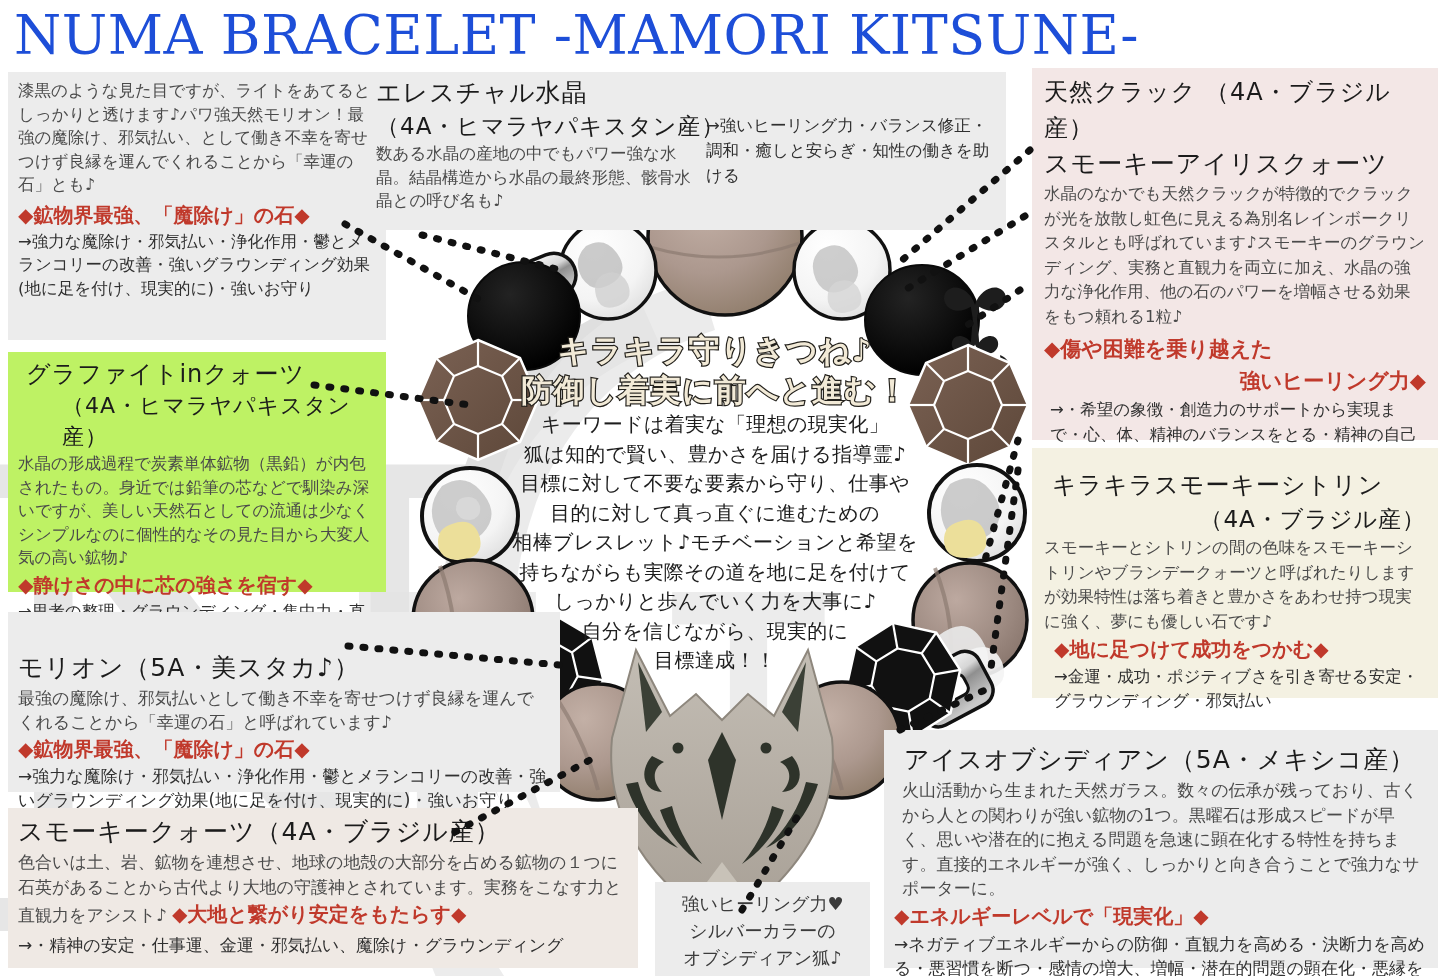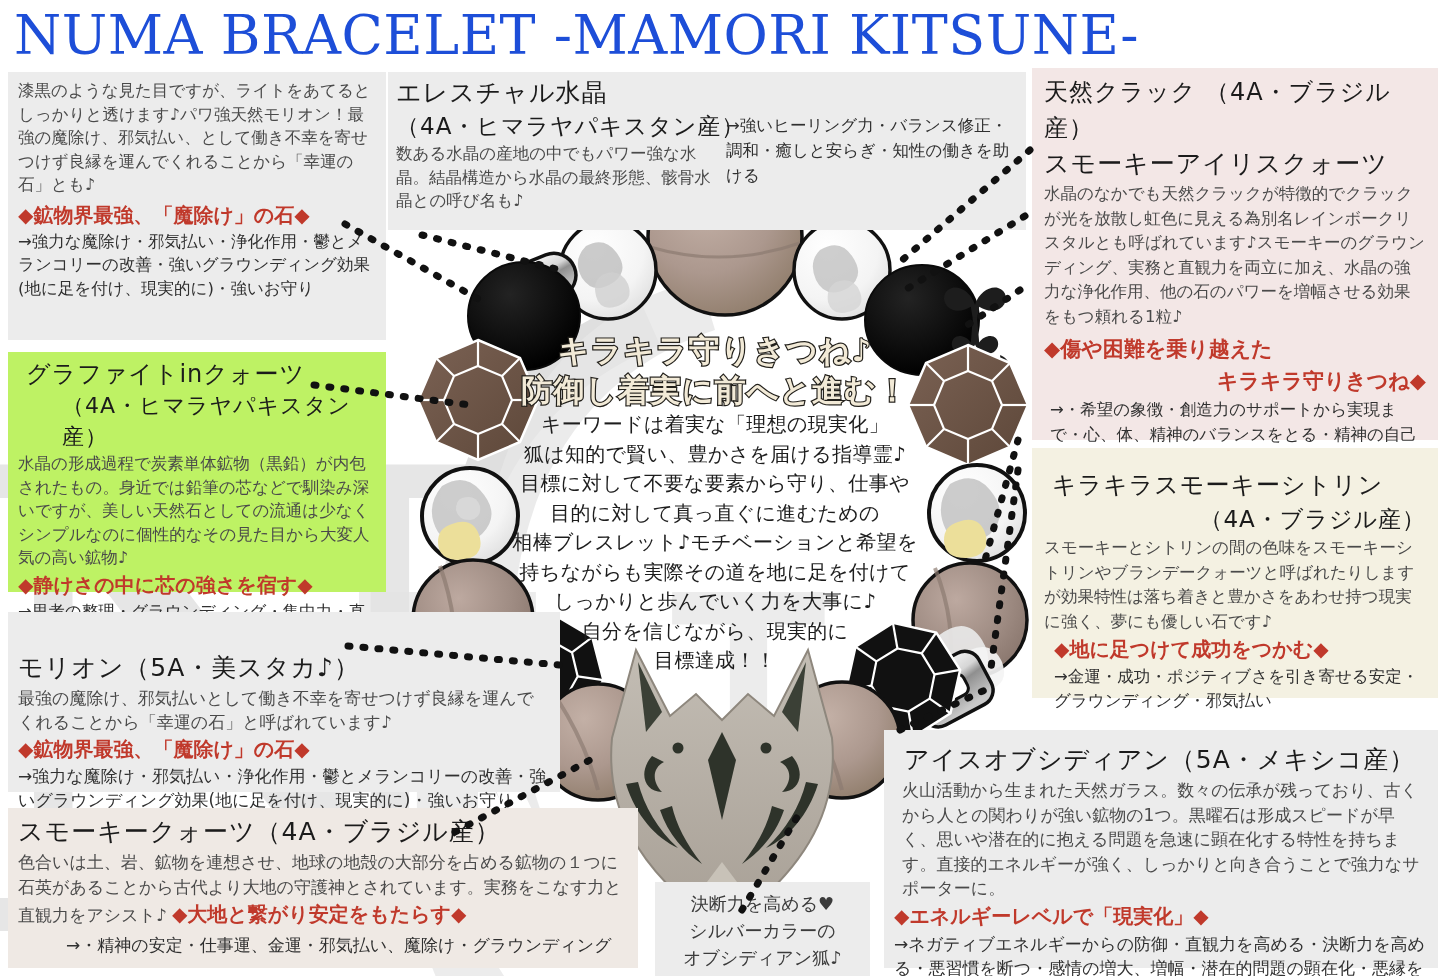--- a/index.html
+++ b/index.html
@@ -298,42 +298,42 @@
     <div class="redhead" style="font-size:20px;line-height:30px;">◆鉱物界最強、「魔除け」の石◆</div>
     <div class="arrow" style="font-size:17px;line-height:24px;">→強力な魔除け・邪気払い・浄化作用・鬱とメランコリーの改善・強いグラウンディング効果(地に足を付け、現実的に)・強いお守り</div>
   </div>
 
   <div class="panel p-warm" style="left:8px;top:808px;width:630px;height:160px;padding:6px 10px 8px;">
     <div class="hdr" style="font-size:25px;line-height:36px;">スモーキークォーツ（4A・ブラジル産）</div>
     <div>
       <span class="body-txt" style="font-size:17px;line-height:24.5px;">色合いは土、岩、鉱物を連想させ、地球の地殻の大部分を占める鉱物の１つに石英があることから古代より大地の守護神とされています。実務をこなす力と直観力をアシスト♪</span>
       <span class="redhead" style="font-size:20px;line-height:30px;">◆大地と繋がり安定をもたらす◆</span>
     </div>
-    <div class="arrow" style="font-size:17px;line-height:26px;margin-top:3px;margin-left:48px;">→・精神の安定・仕事運、金運・邪気払い、魔除け・グラウンディング</div>
-  </div>
-
-  <div class="panel p-gray" style="left:388px;top:72px;width:638px;height:158px;padding:4px 8px;">
+    <div class="arrow" style="font-size:17px;line-height:26px;margin-top:3px;">→・精神の安定・仕事運、金運・邪気払い、魔除け・グラウンディング</div>
+  </div>
+
+  <div class="panel p-gray" style="left:368px;top:72px;width:638px;height:158px;padding:4px 8px;">
     <div style="display:flex;align-items:flex-start;">
       <div class="hdr" style="font-size:25px;line-height:34px;white-space:nowrap;">エレスチャル水晶</div>
     </div>
     <div style="display:flex;align-items:flex-start;">
       <div style="width:330px;">
         <div class="hdr" style="font-size:23px;line-height:32px;white-space:nowrap;">（4A・ヒマラヤパキスタン産）</div>
         <div class="body-txt" style="font-size:16.5px;line-height:23.5px;">数ある水晶の産地の中でもパワー強な水晶。結晶構造から水晶の最終形態、骸骨水晶との呼び名も♪</div>
       </div>
       <div class="arrow" style="width:300px;font-size:16.5px;line-height:25px;padding-top:3px;">→強いヒーリング力・バランス修正・調和・癒しと安らぎ・知性の働きを助ける</div>
     </div>
   </div>
 
   <div class="panel p-pink" style="left:1032px;top:68px;width:406px;height:372px;padding:6px 12px 8px;">
     <div class="hdr" style="font-size:24px;line-height:36px;">天然クラック （4A・ブラジル産）</div>
     <div class="hdr" style="font-size:25px;line-height:36px;">スモーキーアイリスクォーツ</div>
     <div class="body-txt" style="font-size:16.5px;line-height:24.5px;">水晶のなかでも天然クラックが特徴的でクラックが光を放散し虹色に見える為別名レインボークリスタルとも呼ばれています♪スモーキーのグラウンディング、実務と直観力を両立に加え、水晶の強力な浄化作用、他の石のパワーを増幅させる効果をもつ頼れる1粒♪</div>
     <div class="redhead" style="font-size:21px;line-height:32px;margin-top:4px;">◆傷や困難を乗り越えた</div>
-    <div class="redhead" style="font-size:21px;line-height:32px;text-align:right;">キラキラ守りきつね◆</div>
+    <div class="redhead" style="font-size:21px;line-height:32px;text-align:right;">強いヒーリング力◆</div>
     <div class="arrow" style="font-size:16.5px;line-height:25px;padding-left:6px;">→・希望の象徴・創造力のサポートから実現まで・心、体、精神のバランスをとる・精神の自己成長　＋α</div>
   </div>
 
   <div class="panel p-cream" style="left:1032px;top:448px;width:406px;height:250px;padding:20px 12px 8px;">
     <div class="hdr" style="font-size:24px;line-height:35px;padding-left:8px;">キラキラスモーキーシトリン</div>
     <div class="hdr" style="font-size:23px;line-height:33px;text-align:right;">（4A・ブラジル産）</div>
     <div class="body-txt" style="font-size:16.5px;line-height:24.5px;">スモーキーとシトリンの間の色味をスモーキーシトリンやブランデークォーツと呼ばれたりしますが効果特性は落ち着きと豊かさをあわせ持つ現実に強く、夢にも優しい石です♪</div>
     <div class="redhead" style="font-size:20px;line-height:31px;padding-left:10px;">◆地に足つけて成功をつかむ◆</div>
     <div class="arrow" style="font-size:16.5px;line-height:24px;padding-left:10px;">→金運・成功・ポジティブさを引き寄せる安定・グラウンディング・邪気払い</div>
   </div>
@@ -356,19 +356,19 @@
         <div class="poem">相棒ブレスレット♪モチベーションと希望を</div>
         <div class="poem">持ちながらも実際その道を地に足を付けて</div>
         <div class="poem">しっかりと歩んでいく力を大事に♪</div>
         <div class="poem">自分を信じながら、現実的に</div>
         <div class="poem">目標達成！！</div>
       </div>
   </div>
 
   <div class="bottom-note">
     <div id="bottom-note-lines">
-        <div>決断力を高める♥</div>
+        <div>強いヒーリング力♥</div>
         <div>シルバーカラーの</div>
         <div>オブシディアン狐♪</div>
       </div>
   </div>
 
 </div>
 
 </body></html>

